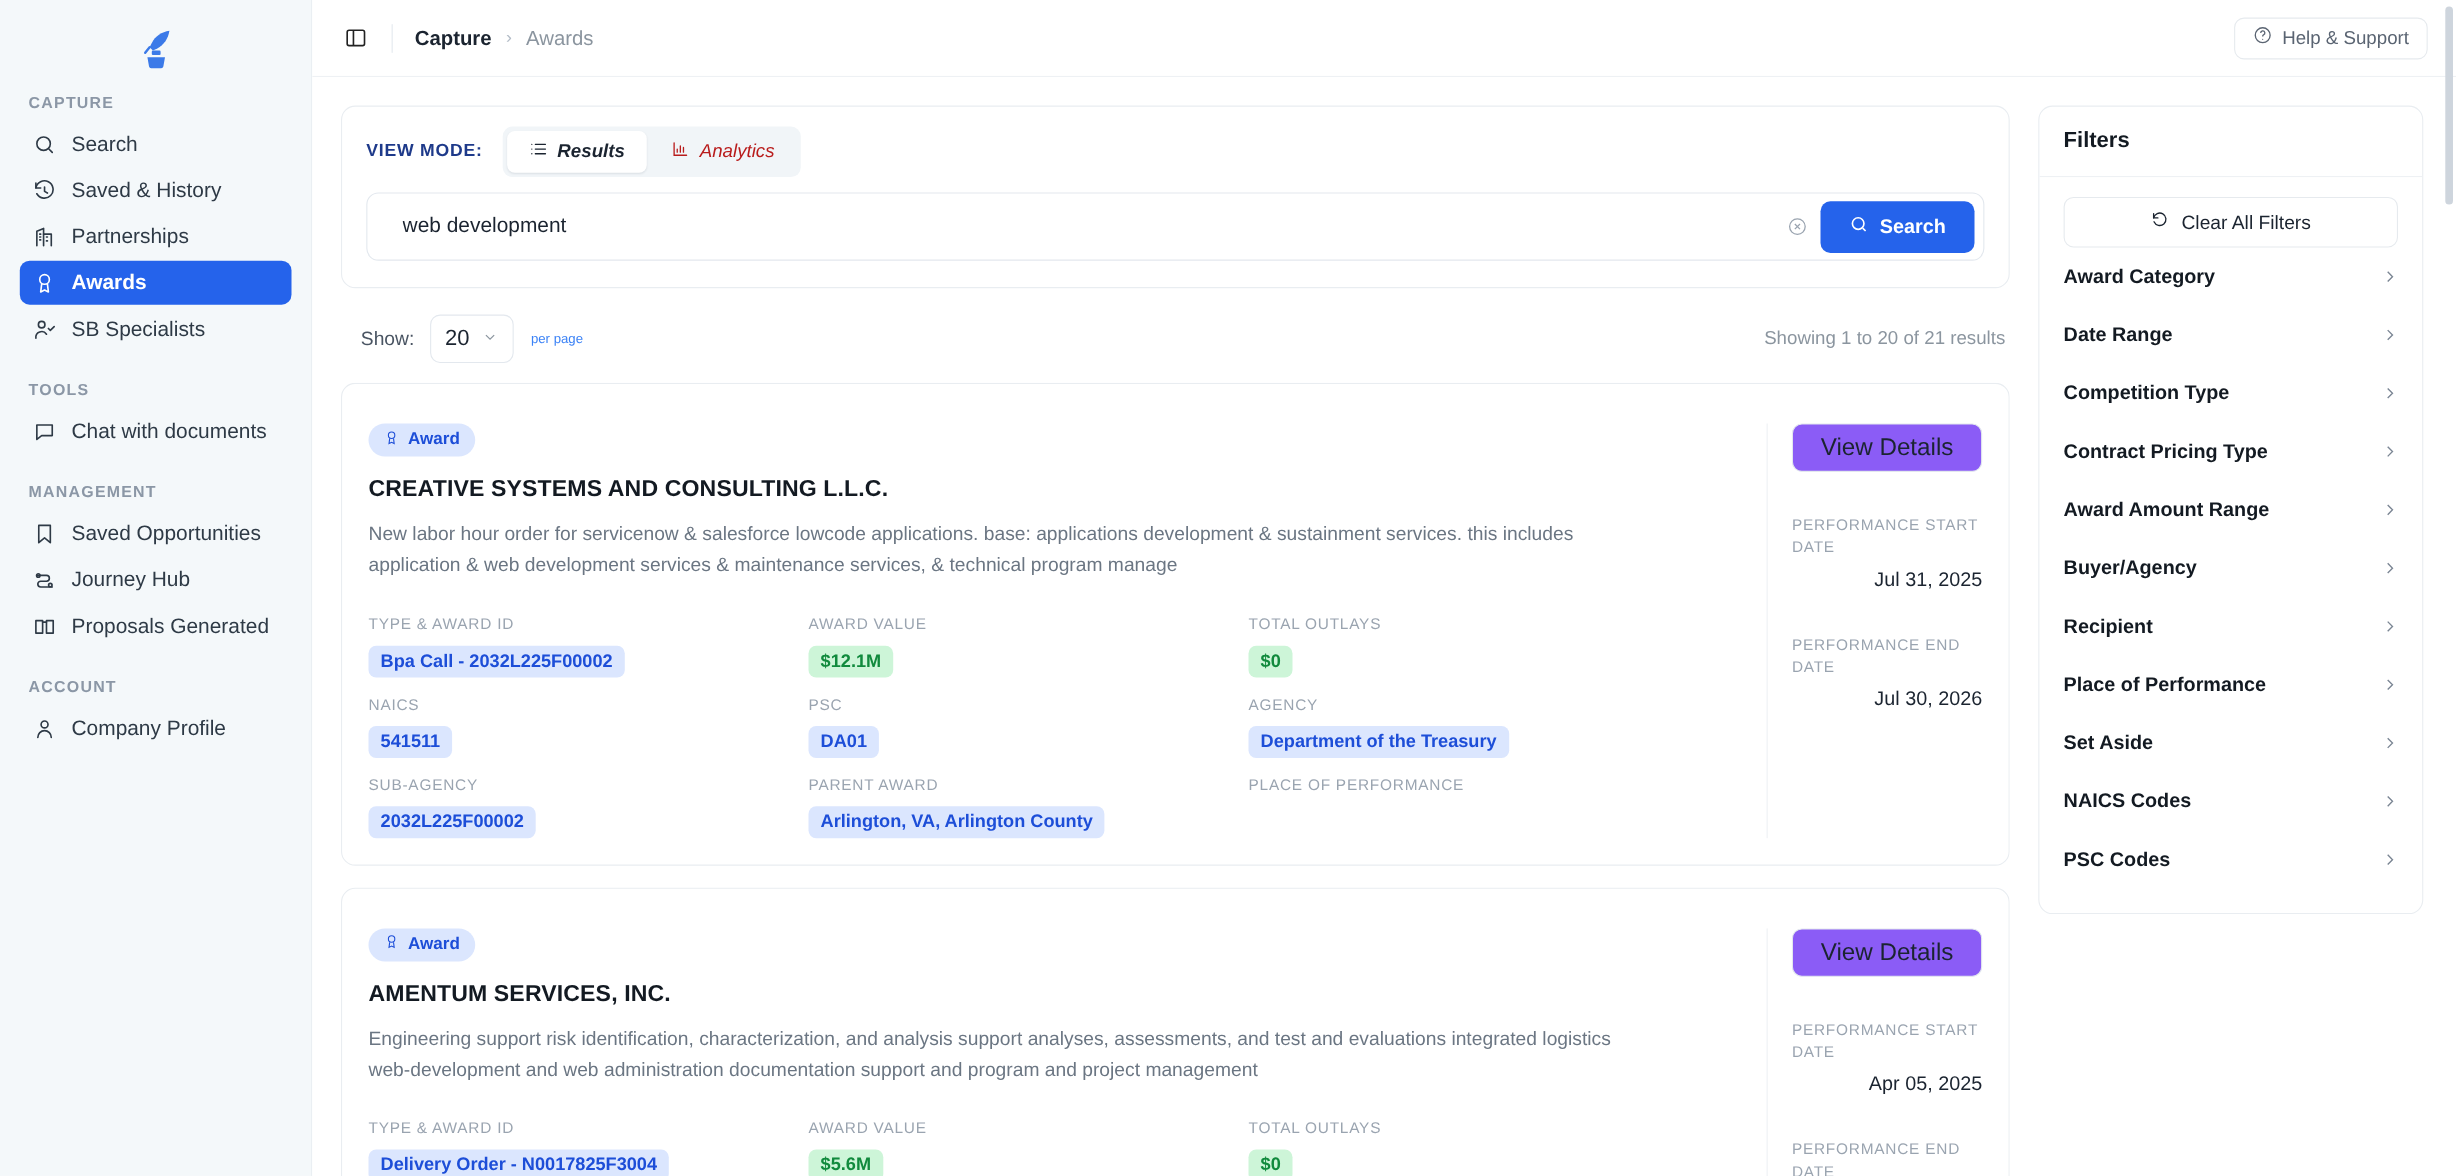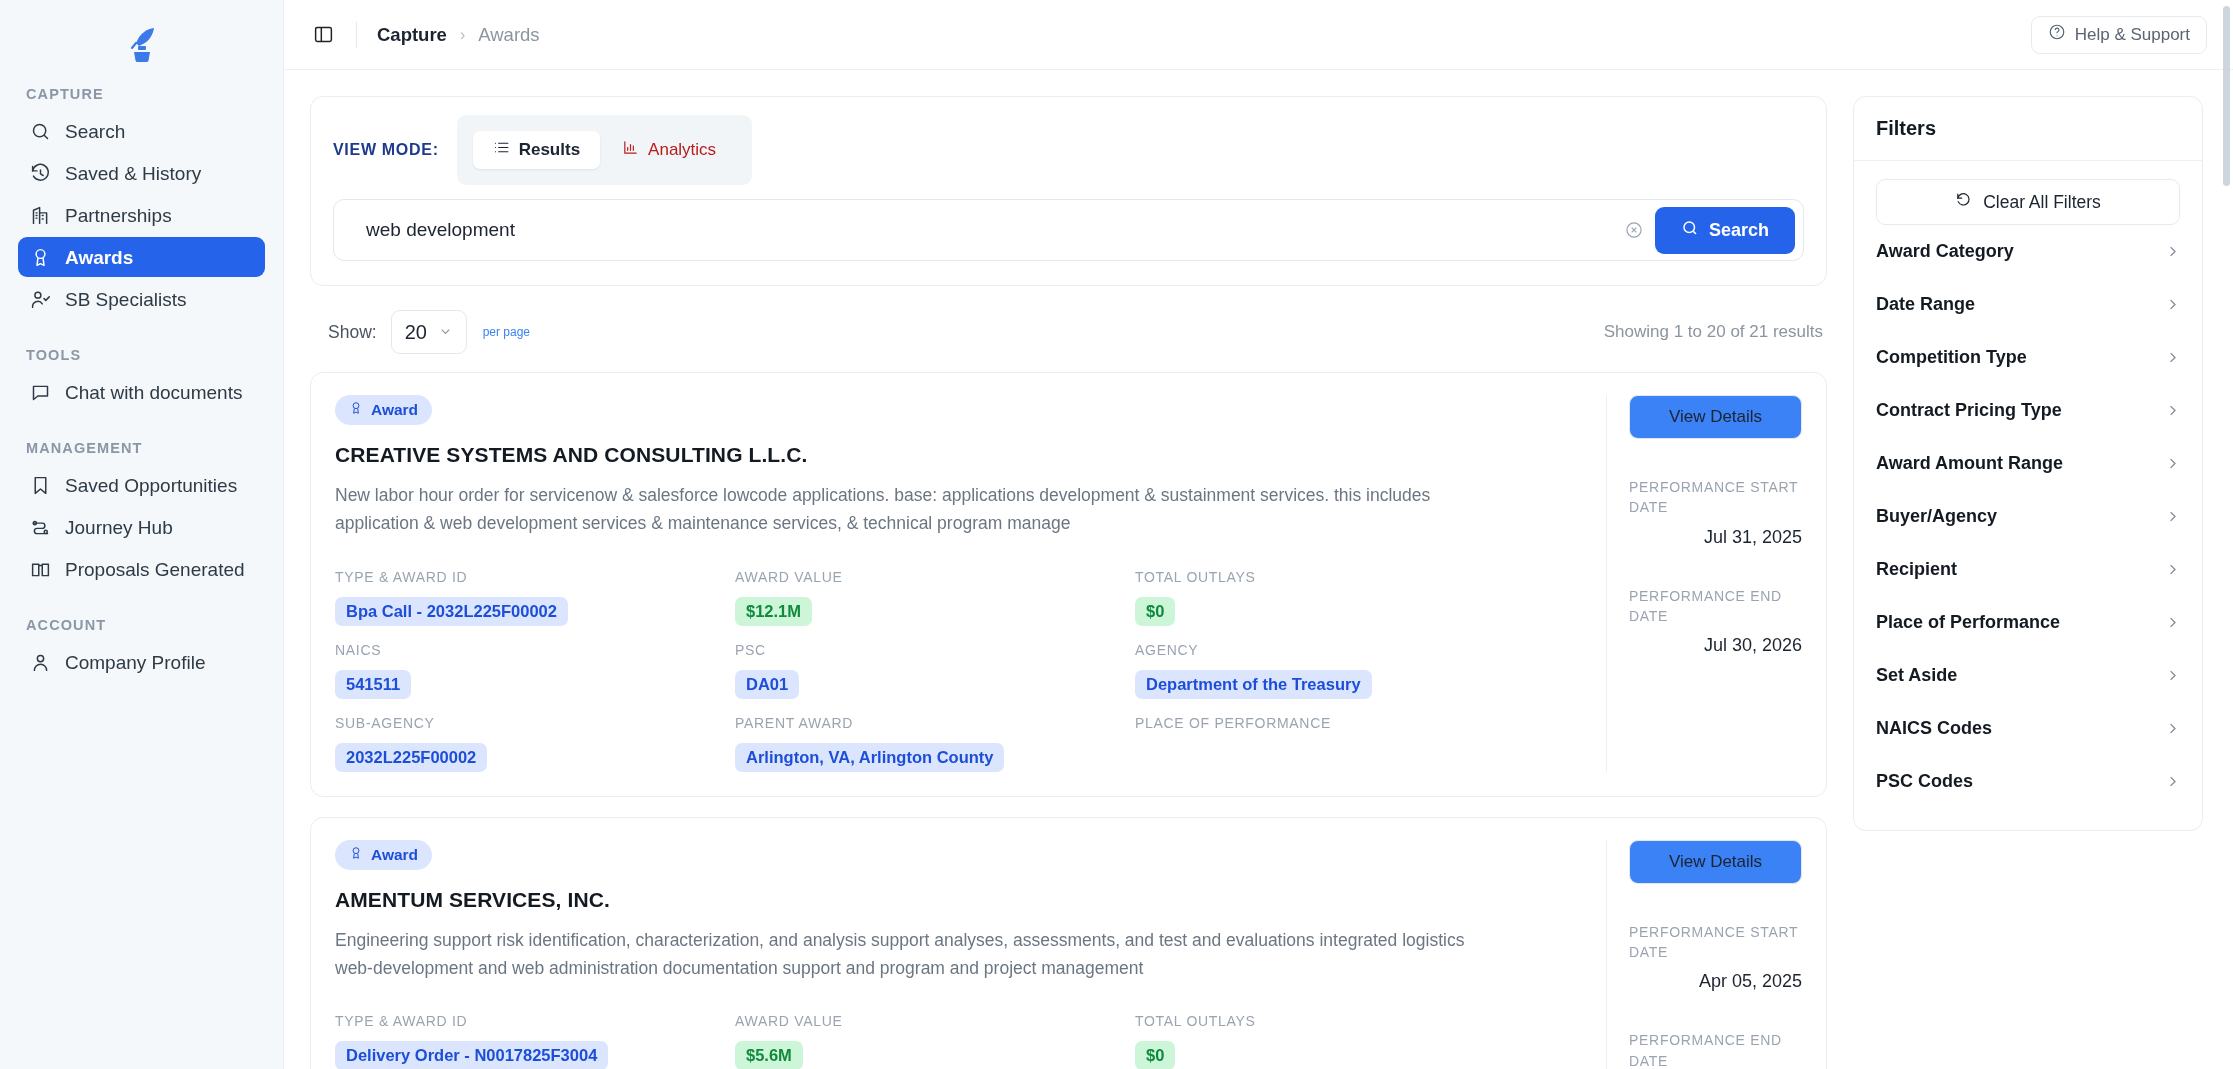--- a/index.html
+++ b/index.html
@@ -58,21 +58,21 @@
 
   .content { flex: 1 1 auto; display: flex; gap: 26px; padding: 26px 30px 0 26px; overflow: hidden; background:#fff; }
   .results-col { flex: 1 1 auto; min-width: 0; display:flex; flex-direction: column; }
 
   .search-card {
     border: 1px solid #e9edf1; border-radius: 13px; background:#fff;
     padding: 18px 22px 24px 22px;
   }
   .viewmode-row { display:flex; align-items:center; gap: 18px; padding-bottom: 14px; }
   .viewmode-label { font-size: 16px; font-weight: 700; letter-spacing: .7px; color:#1e3a8a; }
-  .seg { display:flex; background:#f1f5f8; border-radius: 9px; padding: 16px; gap: 2px; }
+  .seg { display:flex; background:#f1f5f8; border-radius: 9px; padding: 4px; gap: 2px; font-style: italic; }
   .seg-btn {
     display:flex; align-items:center; gap:9px; height: 38px; padding: 0 20px;
     border-radius: 7px; font-size: 17px; color:#b91c1c; cursor:pointer; background: transparent;
   }
   .seg-btn.active { background:#ffffff; color:#1b2430; font-weight:600; box-shadow: 0 1px 2px rgba(16,24,40,.09); }
   .seg-btn svg { width: 17px; height: 17px; stroke: currentColor; fill:none; stroke-width:1.7; stroke-linecap:round; }
 
   .search-row { display:flex; align-items:center; gap: 0; position: relative;
     border: 1px solid #e3e8ee; border-radius: 11px; height: 62px; padding: 0 8px 0 16px; background:#fff; }
   .search-input {
@@ -96,21 +96,21 @@
     border:1px solid #e3e8ee; border-radius: 9px; height: 44px; padding: 0 13px; min-width: 76px;
     font-size: 20px; color:#1b2430; cursor:pointer; background:#fff;
   }
   .perpage-select svg { width: 15px; height:15px; stroke:#8b959f; fill:none; stroke-width:1.8; }
   .perpage-suffix { font-size: 12px; color:#3b82f6; margin-left: 16px; }
   .results-count { margin-left:auto; font-size: 17px; color:#8b959f; }
 
   .cards { overflow: hidden; }
   .award-card {
     border: 1px solid #e9edf1; border-radius: 13px; background:#fff;
-    padding: 22px 24px 24px 24px; margin-bottom: 20px;
+    padding: 36px 24px 24px 24px; margin-bottom: 20px;
     display: flex; gap: 0;
   }
   .card-left { flex: 1 1 auto; min-width: 0; padding-right: 18px; }
   .badge {
     display:inline-flex; align-items:center; gap:8px; height: 30px; padding: 0 14px;
     background:#dbe6fe; color:#1d4ed8; border-radius: 15px; font-size: 15.5px; font-weight:600;
   }
   .badge svg { width: 14px; height: 14px; stroke: currentColor; fill:none; stroke-width:1.7; }
   .card-title { font-size: 21px; font-weight:700; color:#131a22; margin: 18px 0 14px 0; letter-spacing: .1px; }
   .card-desc { font-size: 17.5px; line-height: 1.62; color:#6b7683; max-width: 1170px; }
@@ -119,22 +119,22 @@
   .pill {
     display:inline-block; background:#dbe6fe; color:#1d4ed8; border-radius: 7px;
     padding: 5px 11px; font-size: 16.5px; font-weight:600; margin-top: 5px;
   }
   .pill.green { background:#cdf5d8; color:#118a3d; }
   .card-right {
     flex: 0 0 196px; width: 196px; border-left: 1px solid #eef1f4; padding-left: 22px;
     display:flex; flex-direction: column;
   }
   .view-details {
-    height: 44px; border: 1px solid #e3e8ee; border-radius: 9px; background:#3b82f6;
-    font-size: 17px; color:#1b2430; cursor:pointer; display:flex; align-items:center; justify-content:center;
+    height: 44px; border: 1px solid #e3e8ee; border-radius: 9px; background:#8b5cf6;
+    font-size: 22px; color:#1b2430; cursor:pointer; display:flex; align-items:center; justify-content:center;
     font-family:"Liberation Sans", sans-serif;
   }
   .perf-block { margin-top: 38px; }
   .perf-label { font-size: 14px; letter-spacing:.7px; color:#9aa4b0; text-transform: uppercase; line-height: 1.45; }
   .perf-value { font-size: 18px; color:#1b2430; margin-top: 9px; text-align: right; }
 
   
   .filters-col { flex: 0 0 350px; width: 350px; }
   .filters-card { border:1px solid #e9edf1; border-radius: 13px; background:#fff; overflow:hidden; }
   .filters-head { padding: 20px 22px; border-bottom: 1px solid #eef1f4; }

